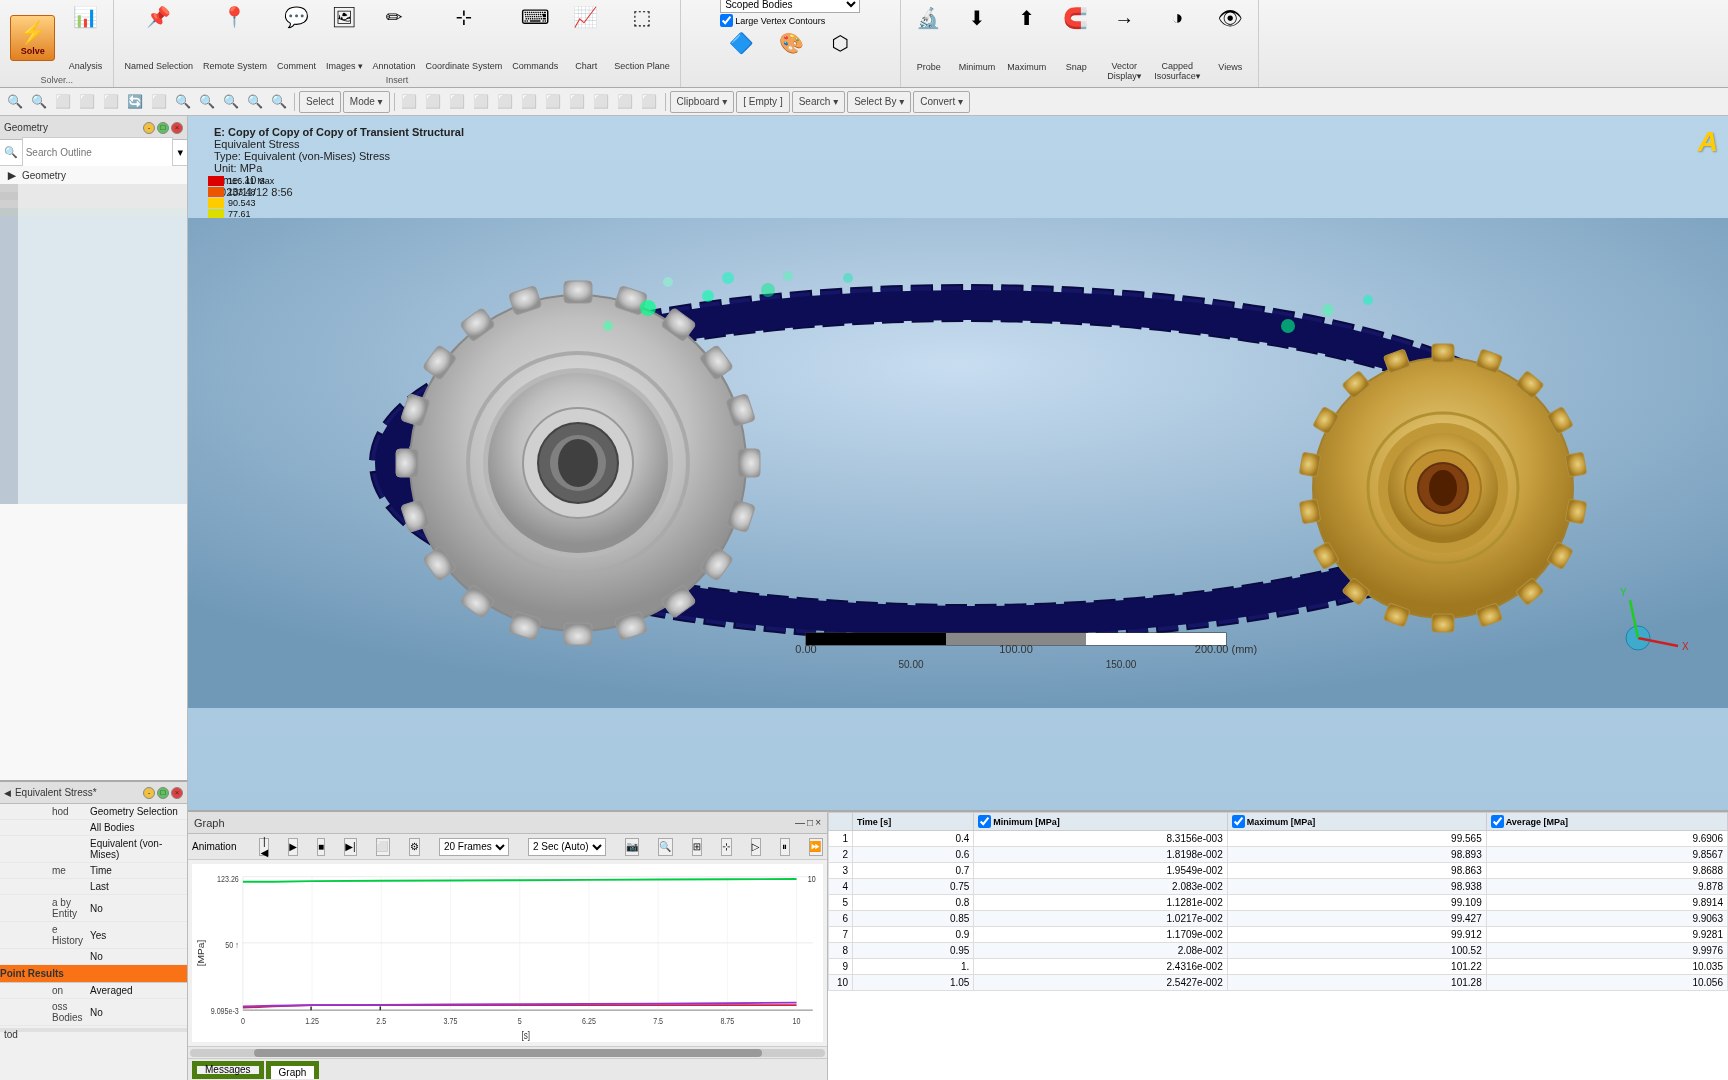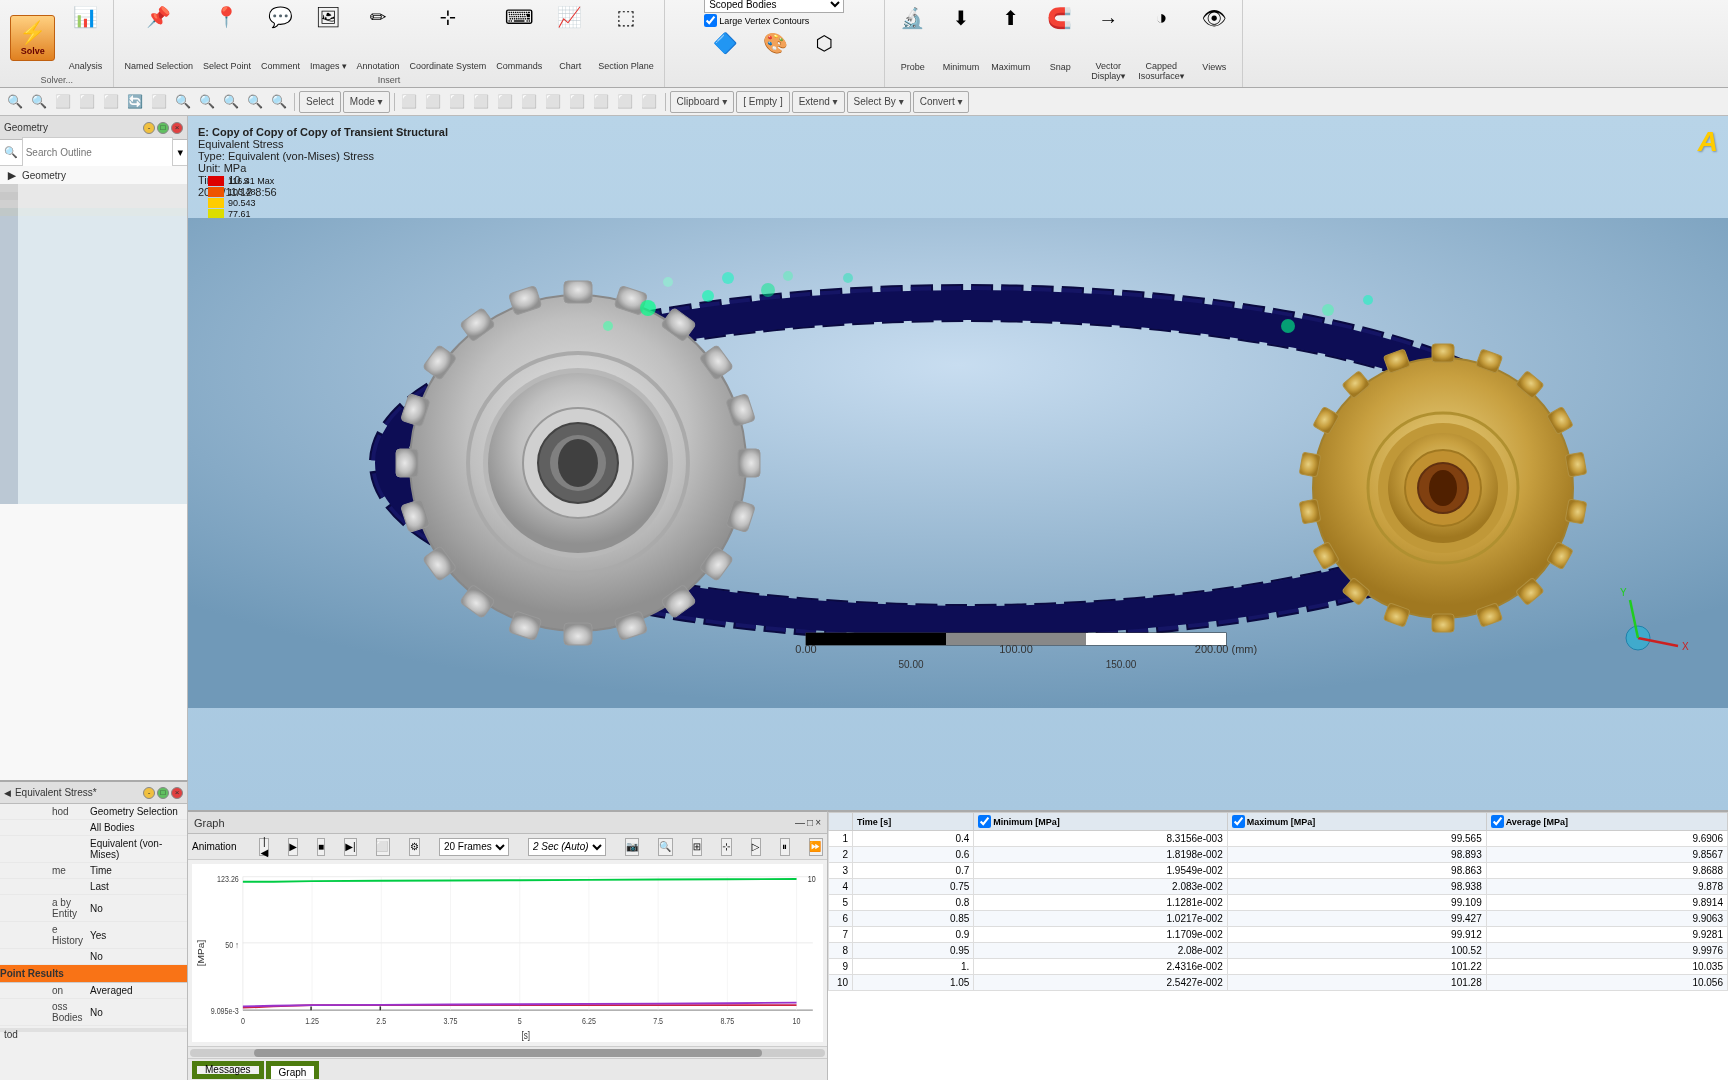--- a/index.html
+++ b/index.html
@@ -83,21 +83,21 @@
 
     
     #main-viewport {
       position: absolute; top: 116px; left: 188px; right: 0; bottom: 270px;
       background: linear-gradient(180deg, #b8d4e8 0%, #a8c8e0 100%);
       overflow: hidden;
     }
 
     
     #vp-title {
-      position: absolute; top: 10px; left: 10px; font-size: 11px; color: #222;
+      position: absolute; top: 10px; left: 26px; font-size: 11px; color: #222;
     }
     #vp-title .title-main { font-weight: bold; }
 
     
     #color-legend {
       position: absolute; top: 60px; left: 20px;
       display: flex; flex-direction: column; gap: 1px;
     }
     .legend-row { display: flex; align-items: center; gap: 4px; }
     .legend-swatch { width: 16px; height: 10px; }
@@ -215,21 +215,21 @@
   </div>
 
   <div class="toolbar-group" style="min-width:300px;">
     <div class="toolbar-row" style="gap:2px; flex-wrap:wrap; justify-content:center;">
       <div class="toolbar-btn">
         <div class="icon">📌</div>
         <div class="label">Named Selection</div>
       </div>
       <div class="toolbar-btn">
         <div class="icon">📍</div>
-        <div class="label">Select Point</div>
+        <div class="label">Remote System</div>
       </div>
       <div class="toolbar-btn">
         <div class="icon">💬</div>
         <div class="label">Comment</div>
       </div>
       <div class="toolbar-btn">
         <div class="icon">🖼</div>
         <div class="label">Images ▾</div>
       </div>
       <div class="toolbar-btn">
@@ -352,21 +352,21 @@
     <div class="tb2-btn">⬜</div>
     <div class="tb2-btn">⬜</div>
     <div class="tb2-btn">⬜</div>
     <div class="tb2-btn">⬜</div>
     <div class="tb2-btn">⬜</div>
     <div class="tb2-btn">⬜</div>
   </div>
   <div class="tb2-separator"></div>
   <button class="tb2-btn" style="width:auto;padding:0 6px;font-size:10px;background:#f0f0f0;border:1px solid #aaa;cursor:pointer;">Clipboard ▾</button>
   <button class="tb2-btn" style="width:auto;padding:0 6px;font-size:10px;background:#f0f0f0;border:1px solid #aaa;cursor:pointer;">[ Empty ]</button>
-  <button class="tb2-btn" style="width:auto;padding:0 6px;font-size:10px;background:#f0f0f0;border:1px solid #aaa;cursor:pointer;">Extend ▾</button>
+  <button class="tb2-btn" style="width:auto;padding:0 6px;font-size:10px;background:#f0f0f0;border:1px solid #aaa;cursor:pointer;">Search ▾</button>
   <button class="tb2-btn" style="width:auto;padding:0 6px;font-size:10px;background:#f0f0f0;border:1px solid #aaa;cursor:pointer;">Select By ▾</button>
   <button class="tb2-btn" style="width:auto;padding:0 6px;font-size:10px;background:#f0f0f0;border:1px solid #aaa;cursor:pointer;">Convert ▾</button>
 </div>
 
 <div id="sidebar">
   <div id="sidebar-header">
     <span>Geometry</span>
     <div style="margin-left:auto;display:flex;gap:2px;">
       <span class="win-btn win-minimize">-</span>
       <span class="win-btn win-restore">□</span>
@@ -690,21 +690,21 @@
       <span style="font-size:10px;margin-right:4px;">Animation</span>
       <button class="anim-btn">|◀</button>
       <button class="anim-btn">▶</button>
       <button class="anim-btn">■</button>
       <button class="anim-btn">▶|</button>
       <button class="anim-btn" style="width:22px;">⬜</button>
       <button class="anim-btn" style="width:22px;">⚙</button>
       <select class="anim-select" style="width:80px;">
         <option>20 Frames</option>
       </select>
-      <select class="anim-select" style="width:90px;font-style:italic;">
+      <select class="anim-select" style="width:90px;">
         <option>2 Sec (Auto)</option>
       </select>
       <button class="anim-btn" style="width:22px;">📷</button>
       <button class="anim-btn" style="width:22px;">🔍</button>
       <button class="anim-btn" style="width:22px;">⊞</button>
       <button class="anim-btn" style="width:22px;">⊹</button>
       <button class="anim-btn" style="width:22px;">▷</button>
       <button class="anim-btn" style="width:22px;">⏸</button>
       <button class="anim-btn" style="width:22px;">⏩</button>
     </div>

